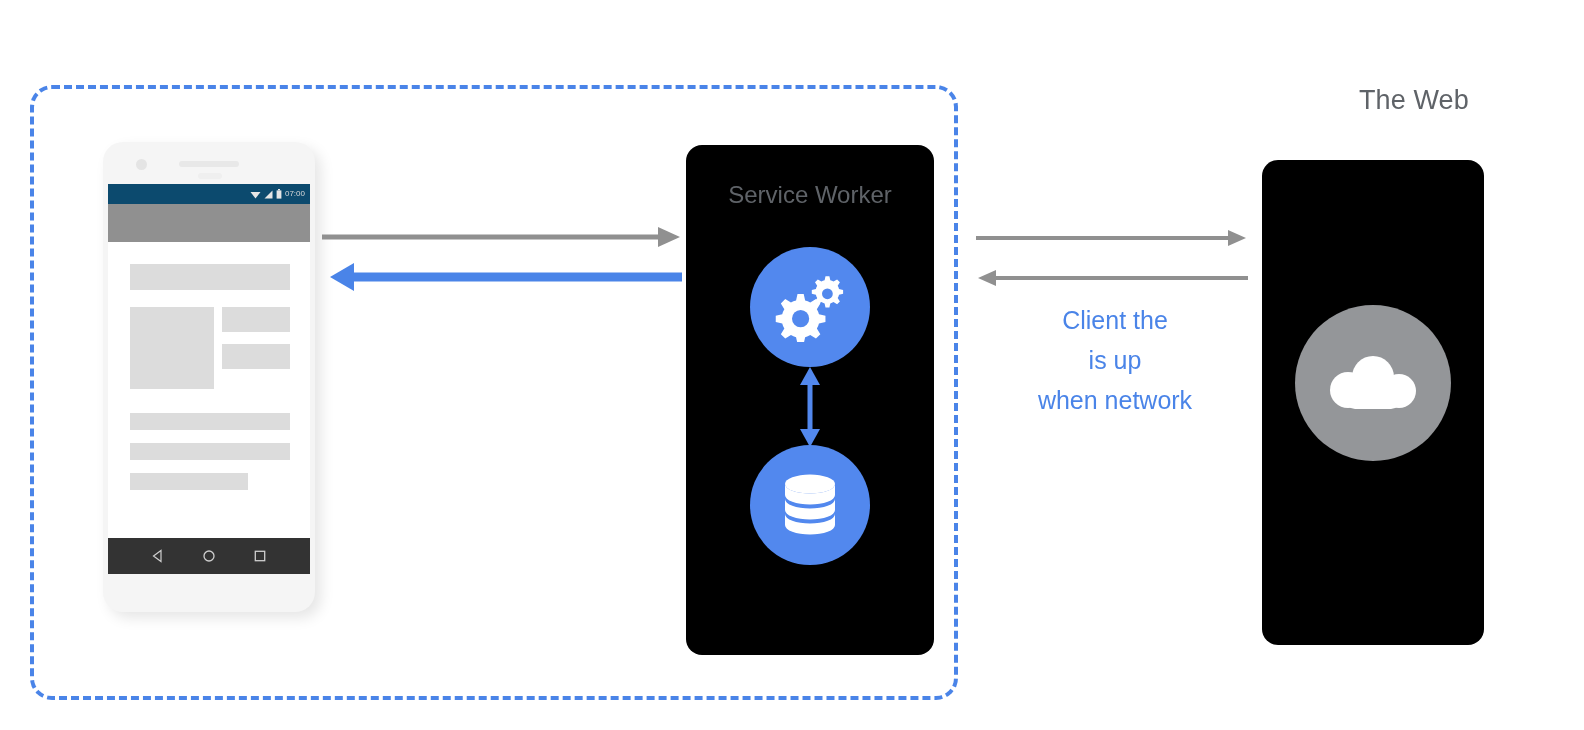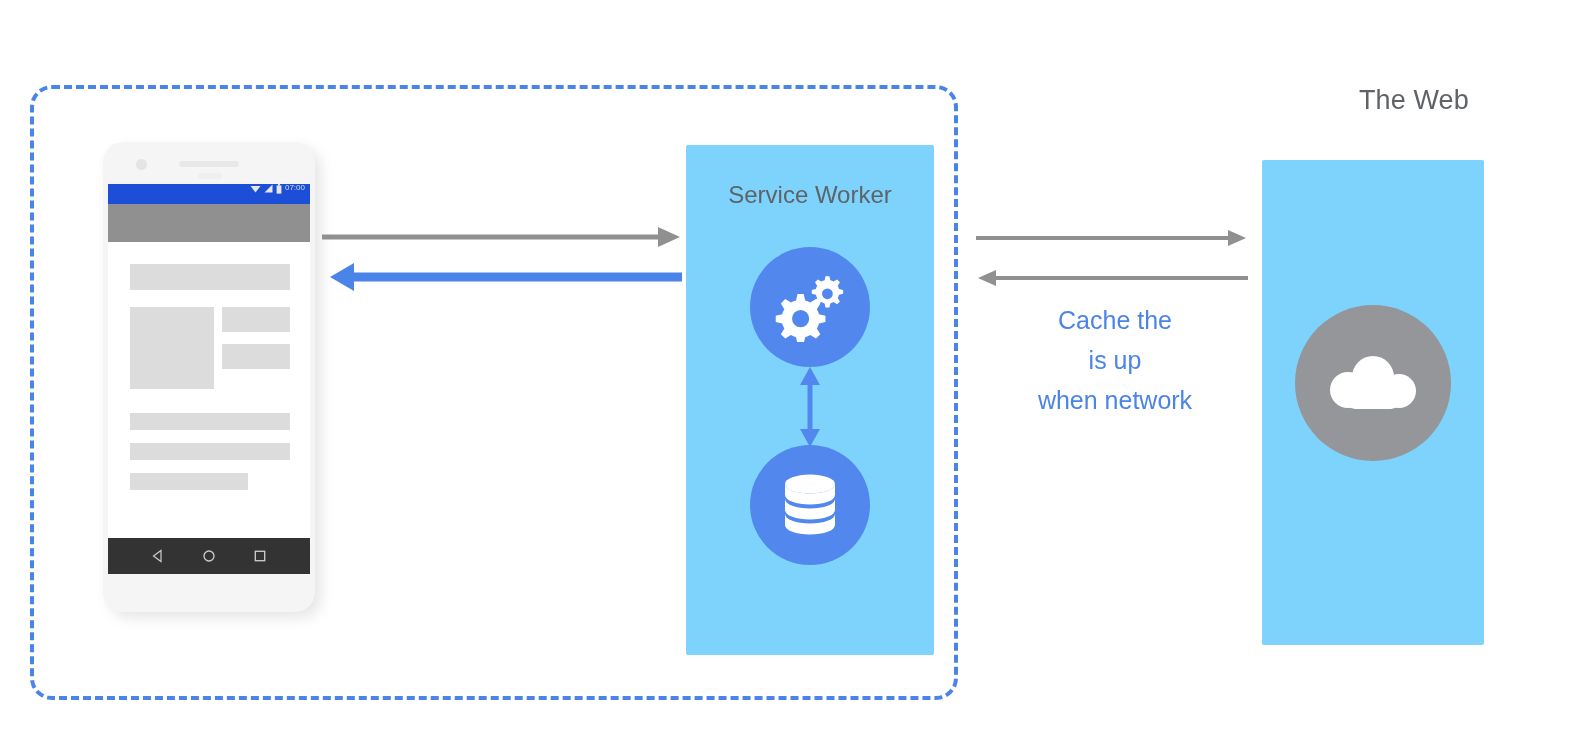--- a/index.html
+++ b/index.html
@@ -94,22 +94,23 @@
     top: 42px;
     width: 202px;
     height: 390px;
     background: #ffffff;
     overflow: hidden;
   }
   .phone-statusbar {
     position: absolute;
     left: 0; top: 0; right: 0;
     height: 20px;
-    background: #1d4ed8;
+    background: #0c4a6e;
     display: flex;
+    align-items: center;
     justify-content: flex-end;
     padding-right: 5px;
     box-sizing: border-box;
     gap: 3px;
   }
   .status-time {
     color: #d9d9d9;
     font-size: 8px;
     line-height: 1;
     font-family: "Liberation Sans", sans-serif;
@@ -145,22 +146,22 @@
     align-items: center;
     justify-content: space-around;
     padding: 0 24px;
     box-sizing: border-box;
   }
   .nav-glyph { display: block; }
 
   
   .card {
     position: absolute;
-    background: #7dd3fc;
-    border-radius: 2px;
+    background: #000000;
+    border-radius: 16px;
   }
   #service-worker-card {
     left: 686px;
     top: 145px;
     width: 248px;
     height: 510px;
   }
   #the-web-card {
     left: 1262px;
     top: 160px;
@@ -358,18 +359,18 @@
           <circle cx="25" cy="39" r="18"></circle>
           <circle cx="76" cy="40" r="17"></circle>
           <rect x="22" y="38" width="56" height="20" rx="10"></rect>
         </g>
       </svg>
     </div>
   </div>
 
 
   <div class="annotation" id="right-annotation">
-    <span class="line">Cache the</span>
+    <span class="line">Client the</span>
     <span class="line">is up</span>
     <span class="line">when network</span>
   </div>
 
 </div>
 
 </body></html>

